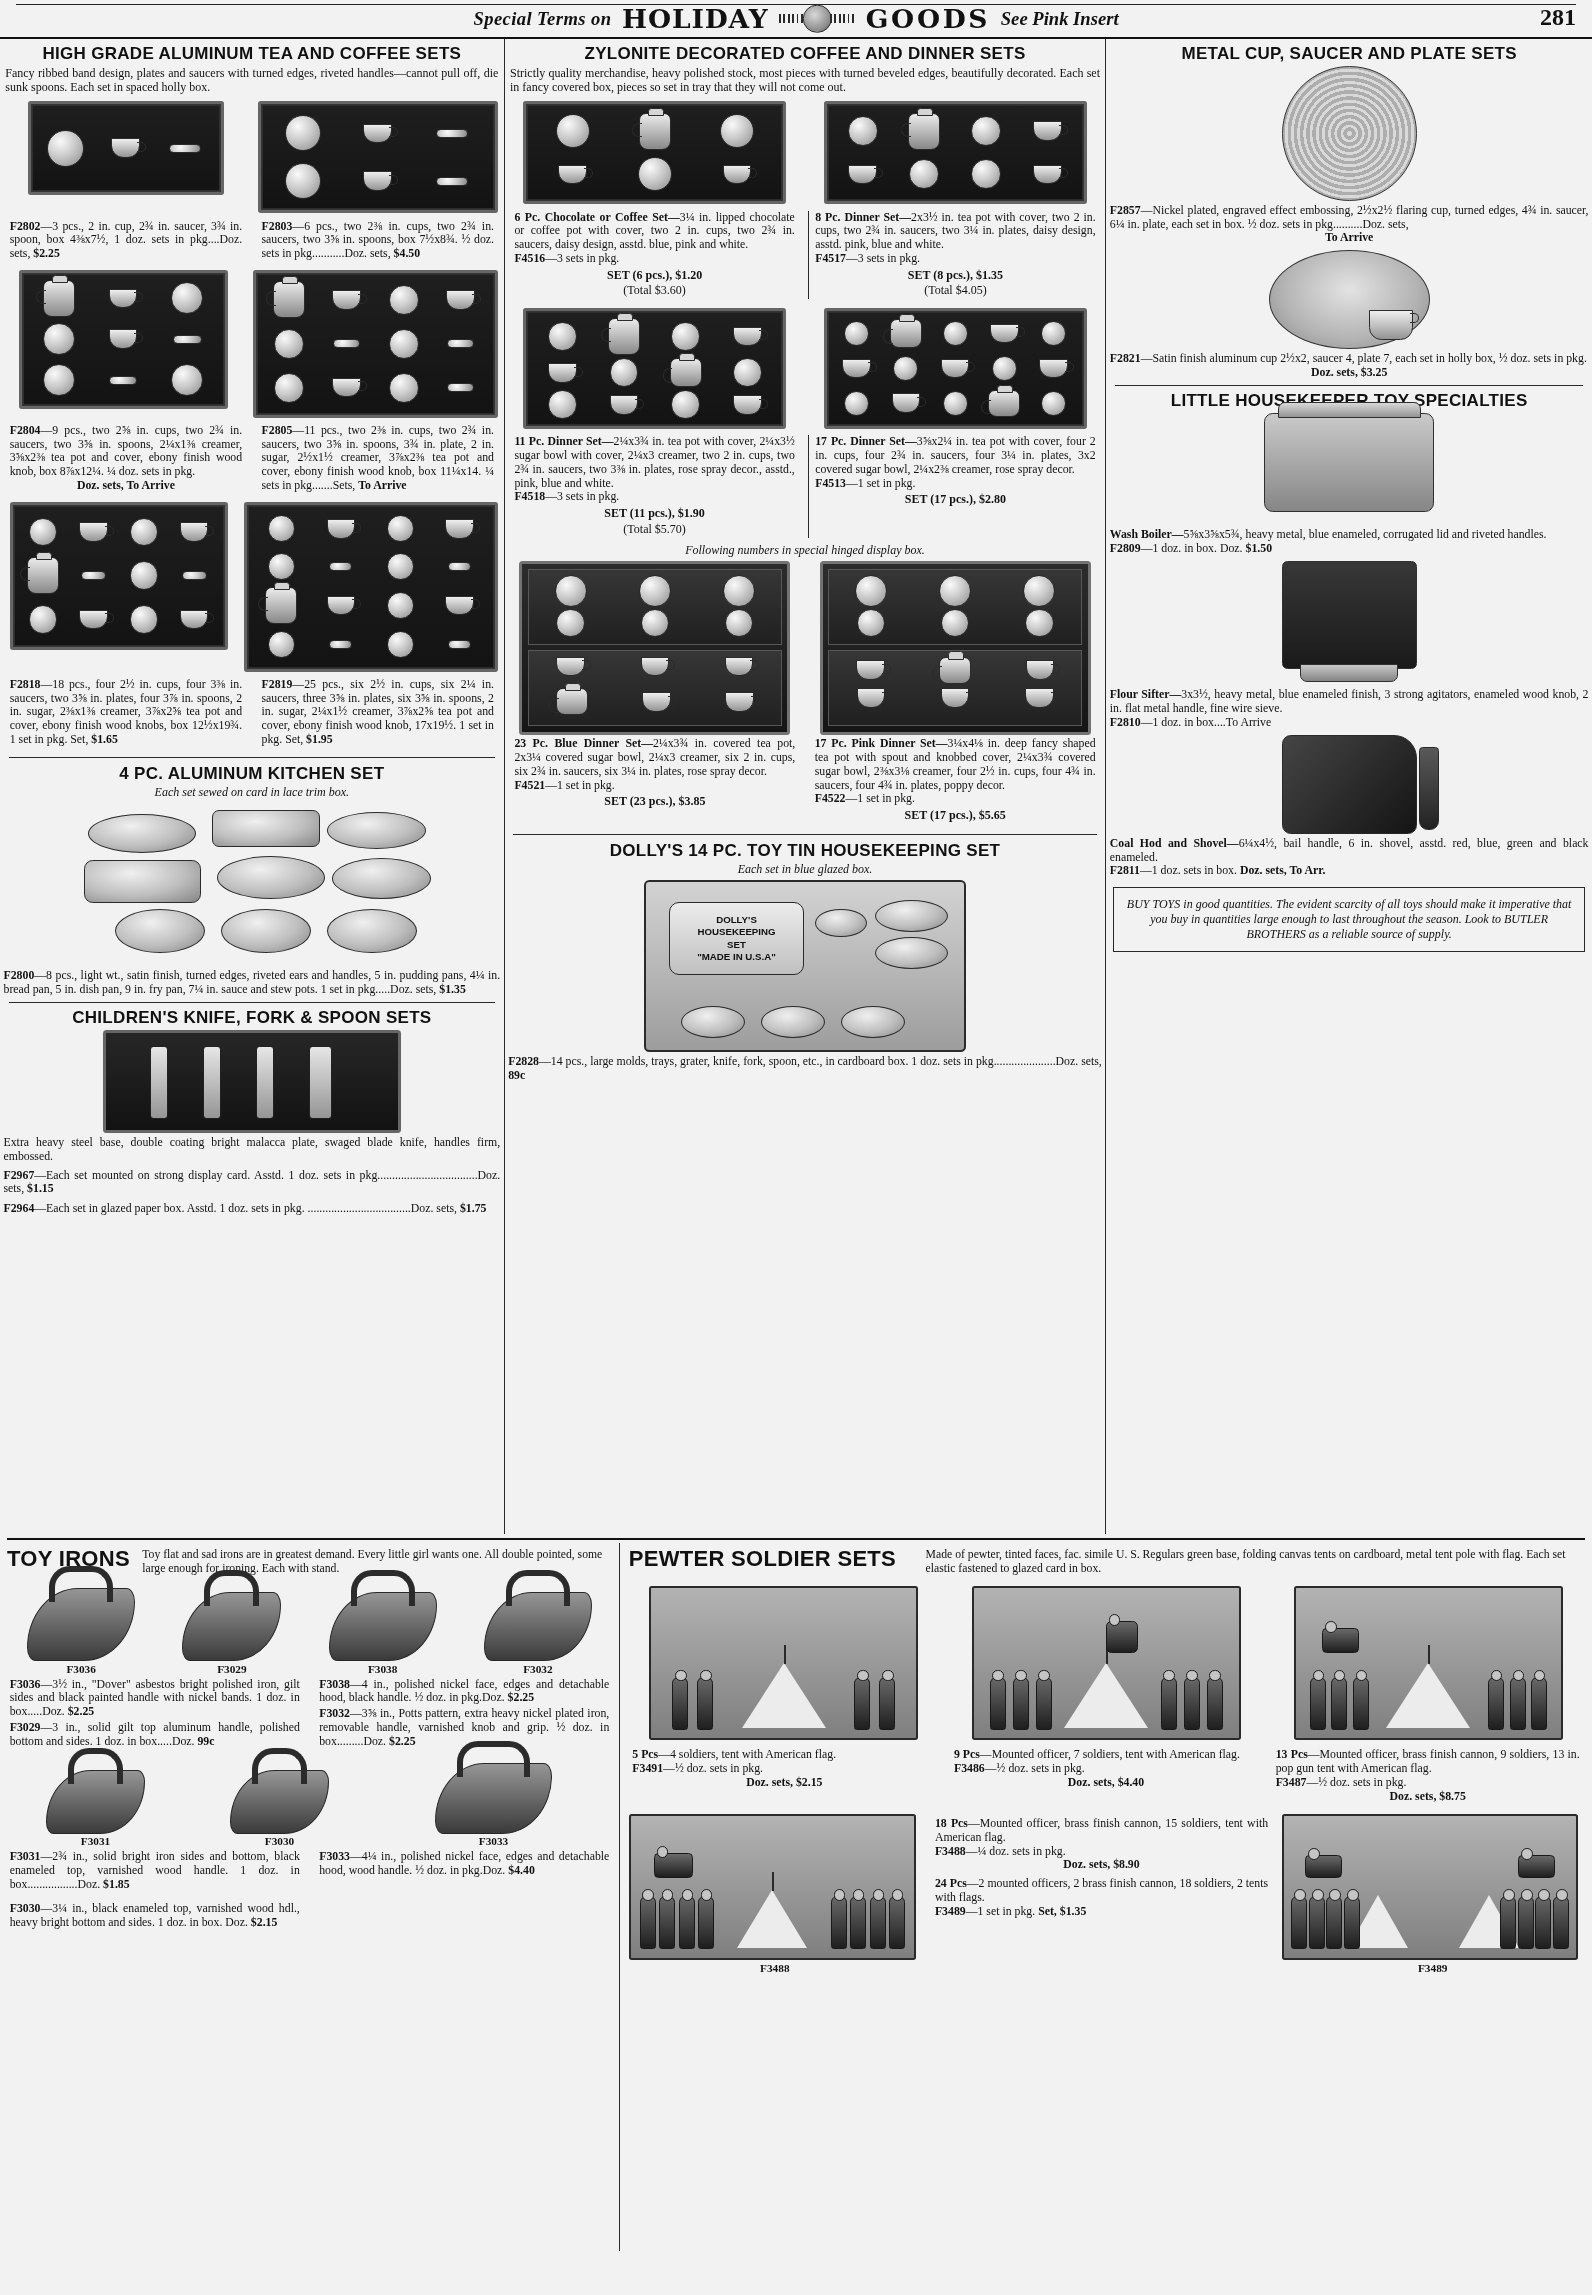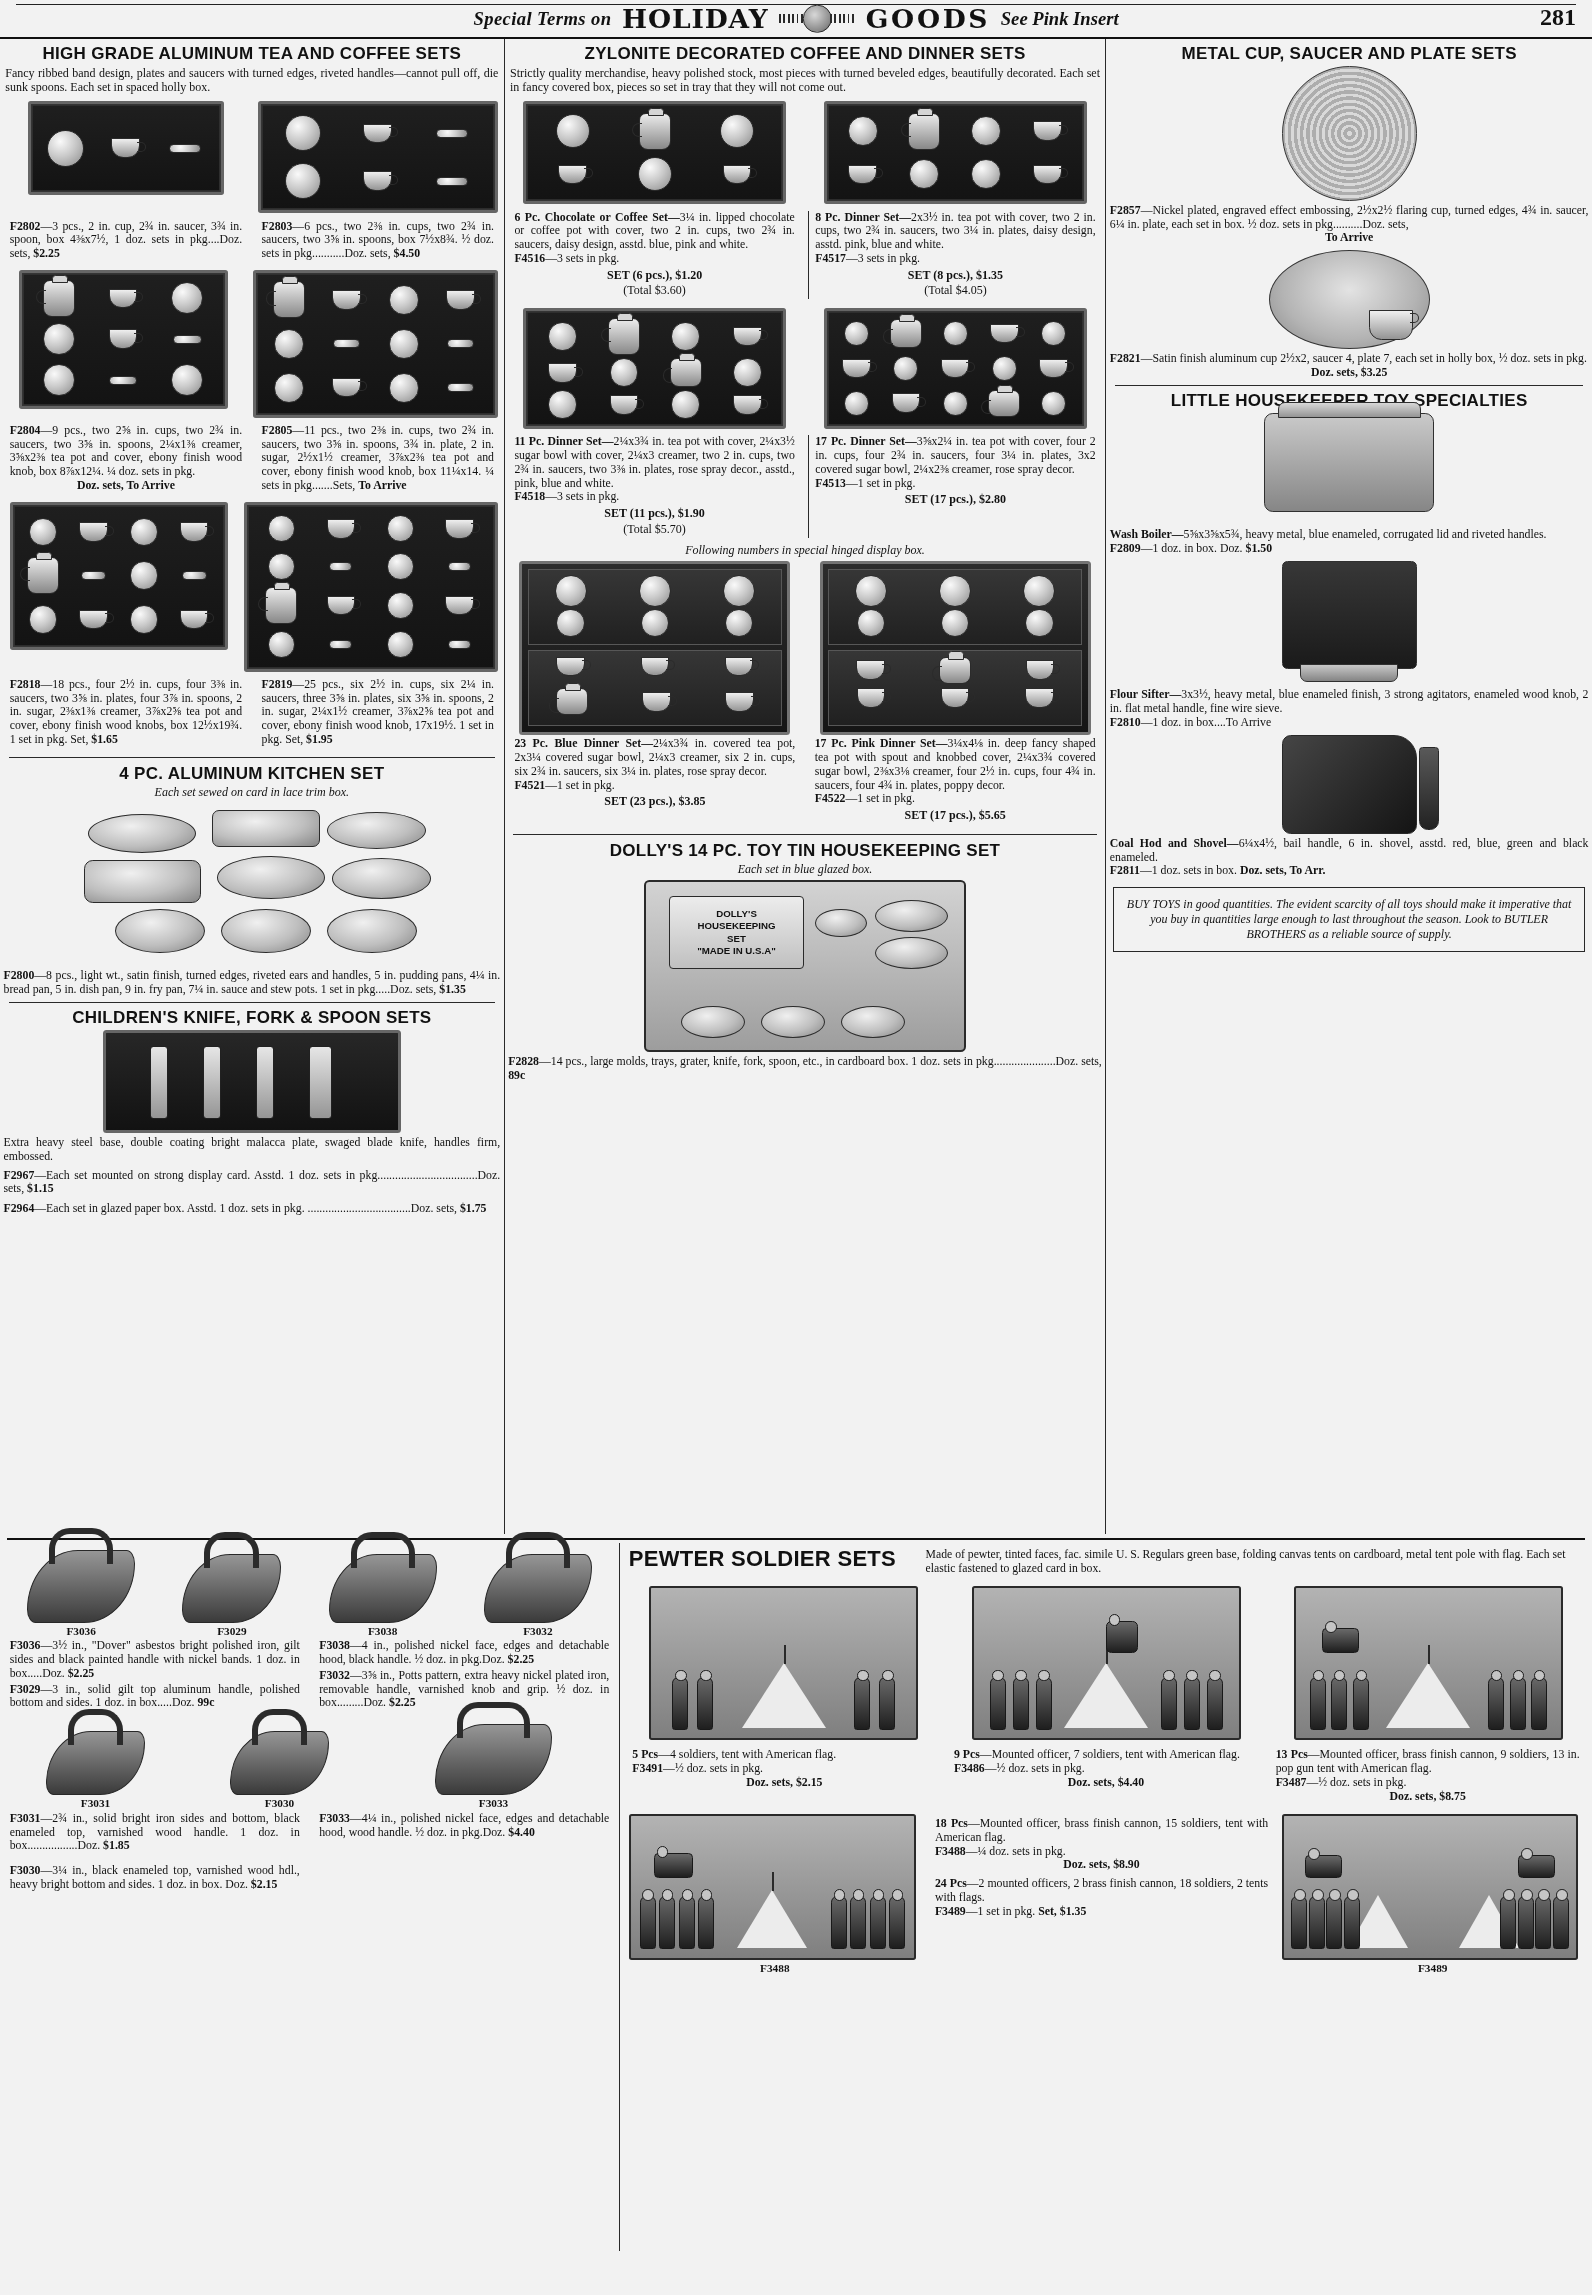--- a/index.html
+++ b/index.html
@@ -192,22 +192,22 @@
     position:absolute;left:21px;right:21px;top:-23px;height:30px;
     border:6.2px solid #2f2b24;border-bottom:none;border-radius:21px 21px 0 0;
     background:transparent;
   }
   .tinset{
     width:318px;height:168px;margin:0 auto;position:relative;
     background:linear-gradient(#d8d3c5,#a49d8c);
     border:2.7px solid #2d2a23;border-radius:5.3px;
   }
   .tinset .label{
-    position:absolute;left:23px;top:14px;width:133px;height:71px;
-    background:linear-gradient(#efece2,#c6c0af);border:1.8px solid #2d2a23;border-radius:4px;
+    position:absolute;left:23px;top:20px;width:133px;height:71px;
+    background:linear-gradient(#efece2,#c6c0af);border:1.8px solid #2d2a23;border-radius:10px;
     font-family:"Liberation Sans", sans-serif;font-size:9.7px;font-weight:700;
     display:flex;flex-direction:column;align-items:center;justify-content:center;text-align:center;line-height:1.25;
   }
   .soldierbox{
     position:relative;background:linear-gradient(#b9b3a3,#857f6f);
     border:2.7px solid #2d2a23;border-radius:2.7px;
   }
   .soldierbox .tent{
     position:absolute;left:50%;transform:translateX(-50%);bottom:10.6px;
     width:0;height:0;border-left:42px solid transparent;border-right:42px solid transparent;
@@ -701,20 +701,24 @@
       </div>
 
       <div class="buybox">BUY TOYS in good quantities. The evident scarcity of all toys should make it imperative that you buy in quantities large enough to last throughout the season. Look to BUTLER BROTHERS as a reliable source of supply.</div>
     </div>
   </div>
 
   <div class="hrule" style="border-top:2.7px double #111;margin:3.5px 7px;"></div>
   <div class="cols" style="height:708px;">
 
     <div class="col" style="width:619px;">
+      <div style="display:flex;align-items:flex-start;gap:8.8px;padding:3.5px 7px;">
+        <div class="sect-title big" style="margin:0;white-space:nowrap;">TOY IRONS</div>
+        <div class="blurb" style="flex:1;">Toy flat and sad irons are in greatest demand.  Every little girl wants one.  All double pointed, some large enough for ironing.  Each with stand.</div>
+      </div>
 
       <div style="display:flex;justify-content:space-around;align-items:flex-end;margin:7px 3.5px 0 3.5px;">
         <div style="text-align:center;">
           <div class="flatiron" style="width:106px;height:71px;">
               <span class="handle"></span>
             </div>
           <div class="caption">F3036</div>
         </div>
         <div style="text-align:center;">
           <div class="flatiron" style="width:97px;height:67px;">

